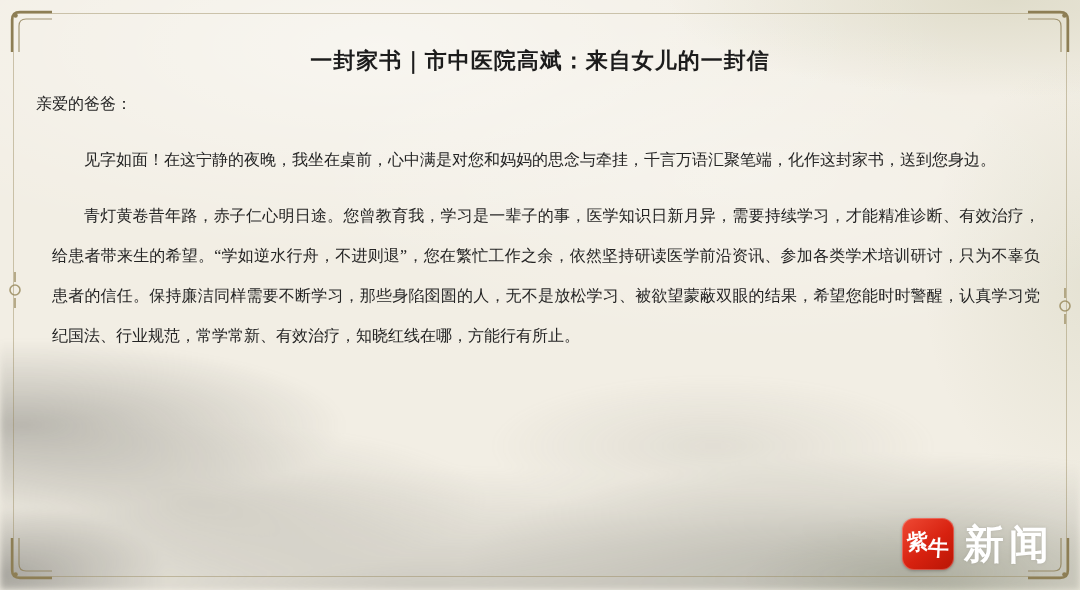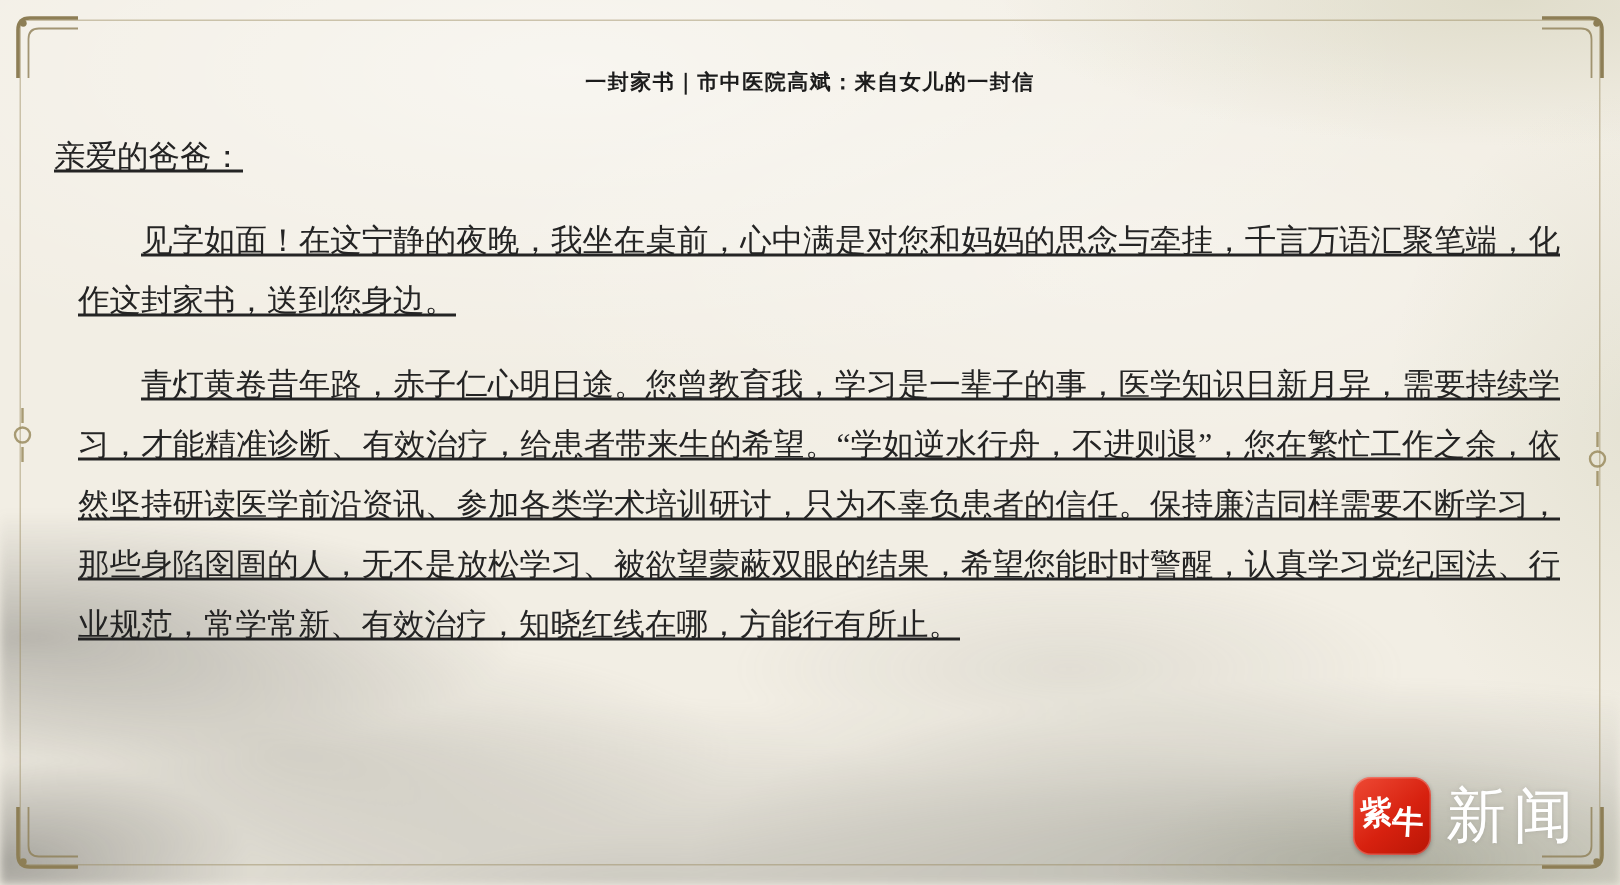--- a/index.html
+++ b/index.html
@@ -45,28 +45,27 @@
   .corner.br { right: 5px; bottom: 5px; transform: scale(-1,-1); }
   .corner.bl { left: 5px;  bottom: 5px; transform: scaleY(-1); }
   .edge-orn { position: absolute; width: 14px; height: 36px; opacity: 0.85; }
   .edge-orn.left  { left: 8px;  top: 272px; }
   .edge-orn.right { right: 8px; top: 288px; transform: scaleX(-1); }
 
   .title {
     position: absolute; top: 46px; left: 0; width: 100%;
     text-align: center;
     font-family: Liberation Sans, sans-serif;
-    font-weight: 700; font-size: 14px; color: #1c1c1c;
+    font-weight: 700; font-size: 22px; color: #1c1c1c;
     letter-spacing: 1px;
   }
   .body-text {
     position: absolute; left: 36px; right: 24px; top: 84px;
-    color: #242424; font-size: 21px; line-height: 40px;
+    color: #242424; font-size: 16px; line-height: 40px;
     text-align: justify;
-    text-decoration: underline;
   }
   .salutation { text-indent: 0; }
   .body-text p { margin: 16px; text-indent: 2em; }
 
   .logo {
     position: absolute; right: 26px; bottom: 20px;
     display: flex; align-items: center; gap: 10px;
   }
   .logo-icon {
     width: 52px; height: 52px; border-radius: 12px;
@@ -76,21 +75,21 @@
     flex-shrink: 0;
   }
   .logo-icon span {
     color: #ffffff; font-weight: 700; font-size: 21px;
     font-family: "DejaVu Serif", serif; line-height: 1;
   }
   .logo-icon .c1 { transform: translateY(-3px) rotate(-4deg); }
   .logo-icon .c2 { transform: translateY(3px) rotate(3deg); }
   .logo-name {
     font-family: "Liberation Sans", "DejaVu Sans", sans-serif;
-    font-weight: 400; font-size: 40px; color: #ffffff;
+    font-weight: 700; font-size: 40px; color: #ffffff;
     letter-spacing: 5px; line-height: 1;
     text-shadow: 0 0 3px rgba(120,120,115,0.25);
   }
 </style>
 </head>
 <body>
 
 <div class="page">
 
   <div class="tint"></div>

